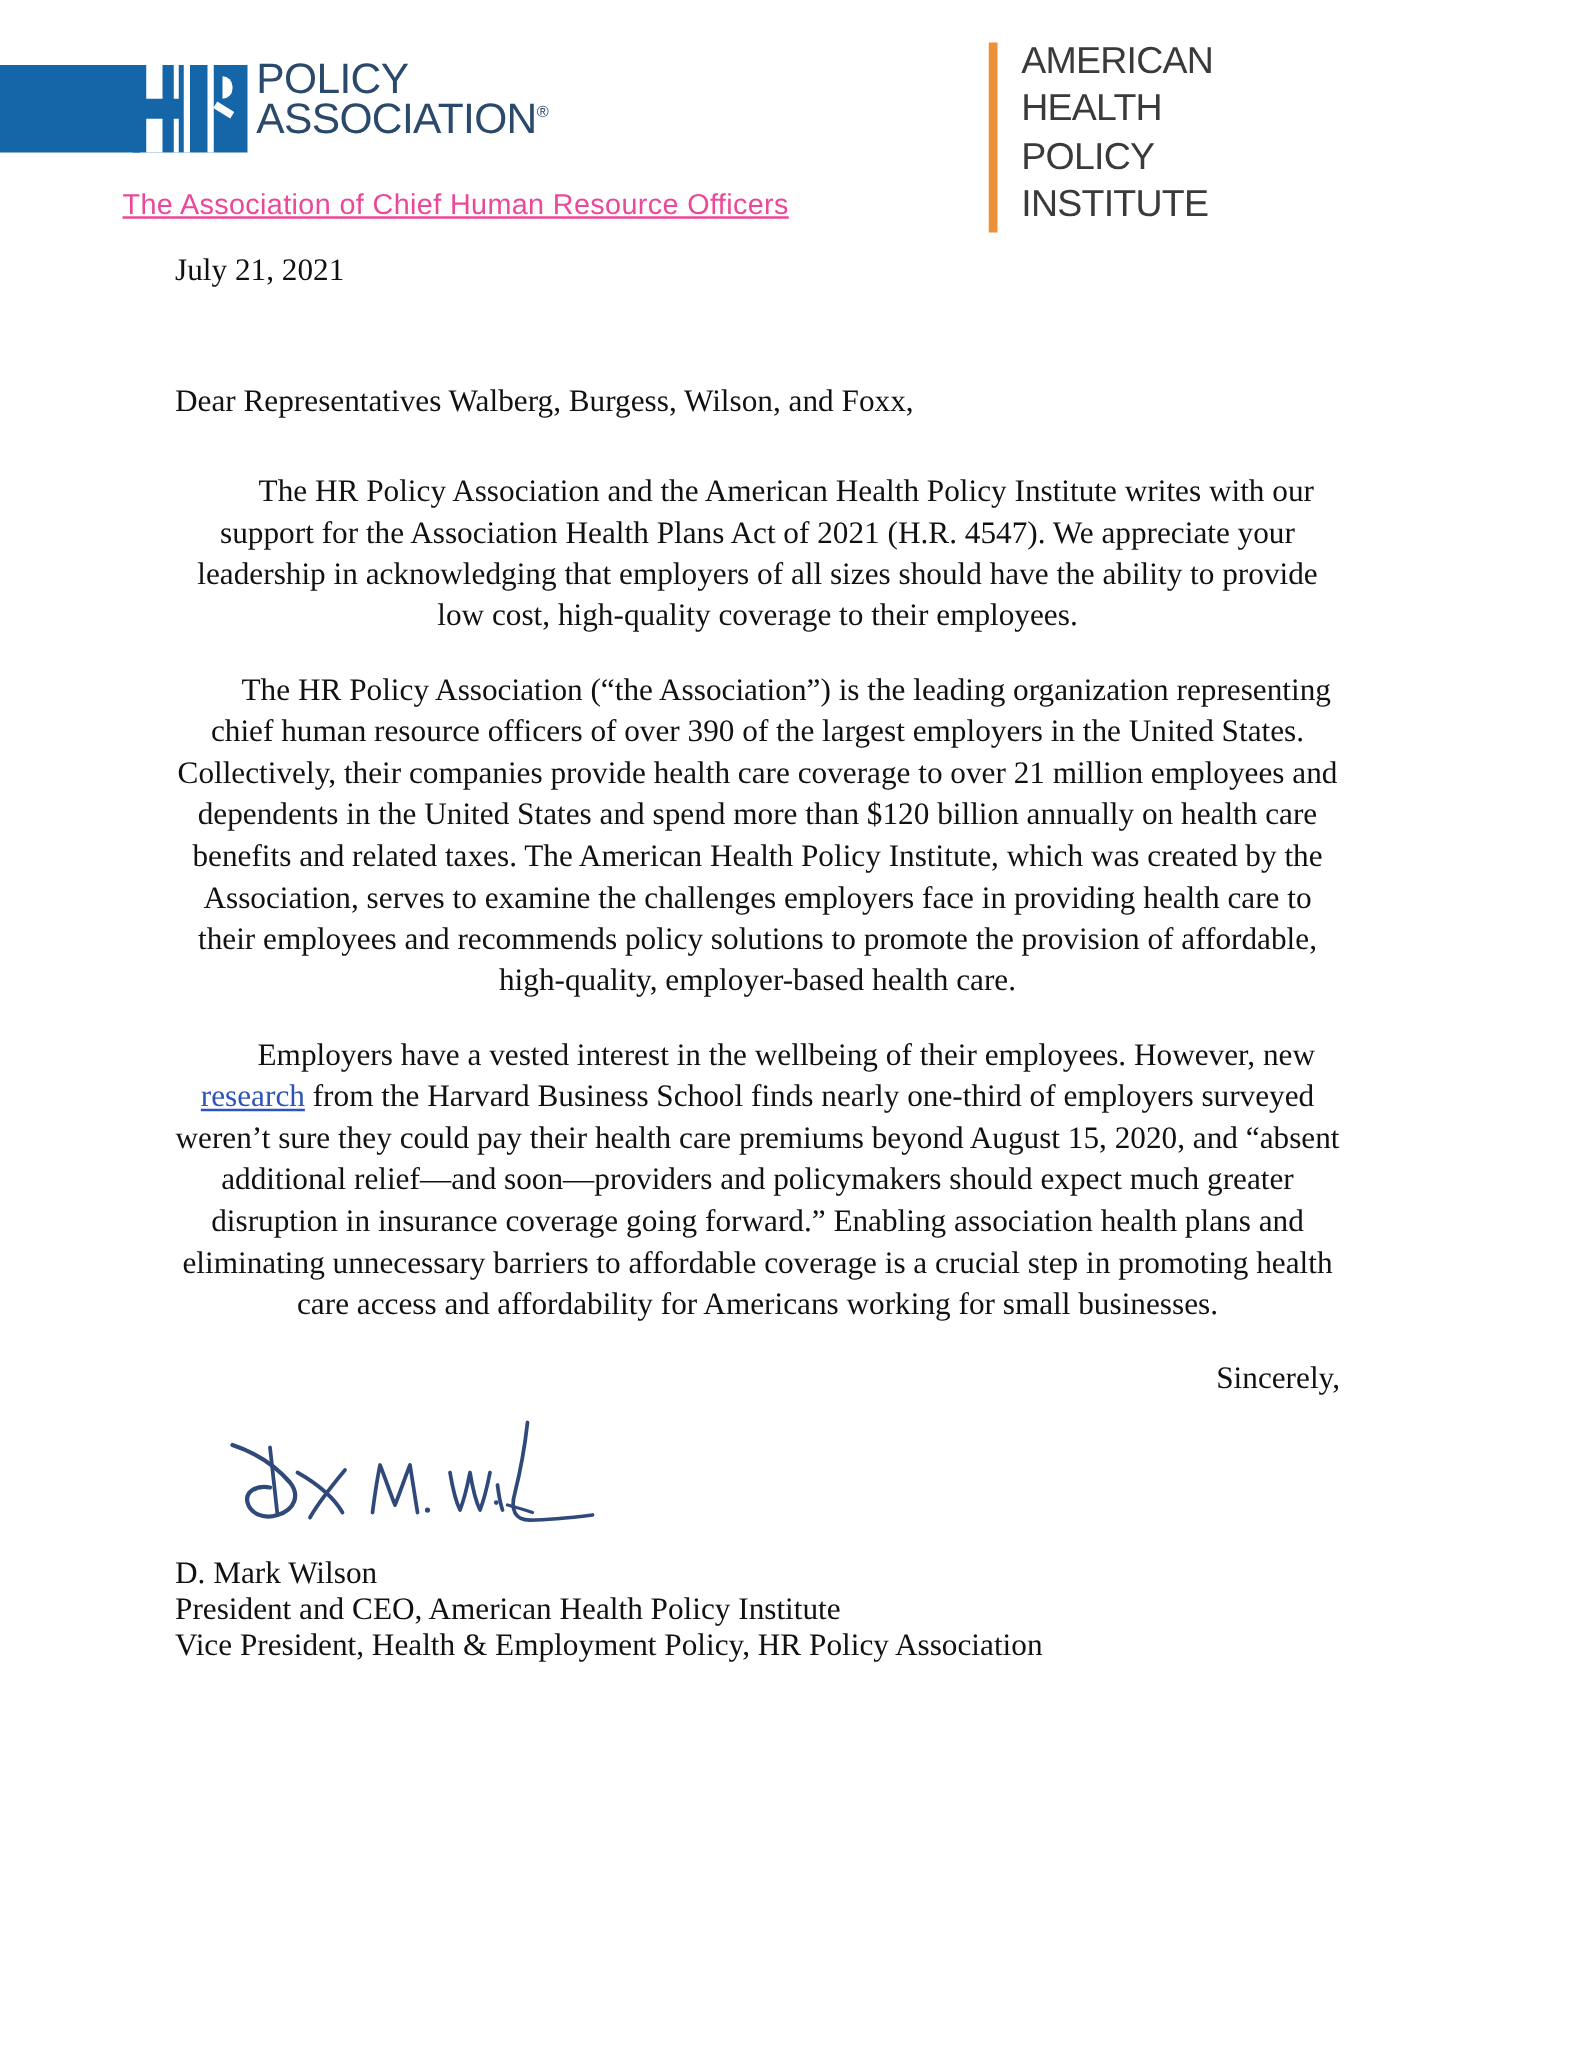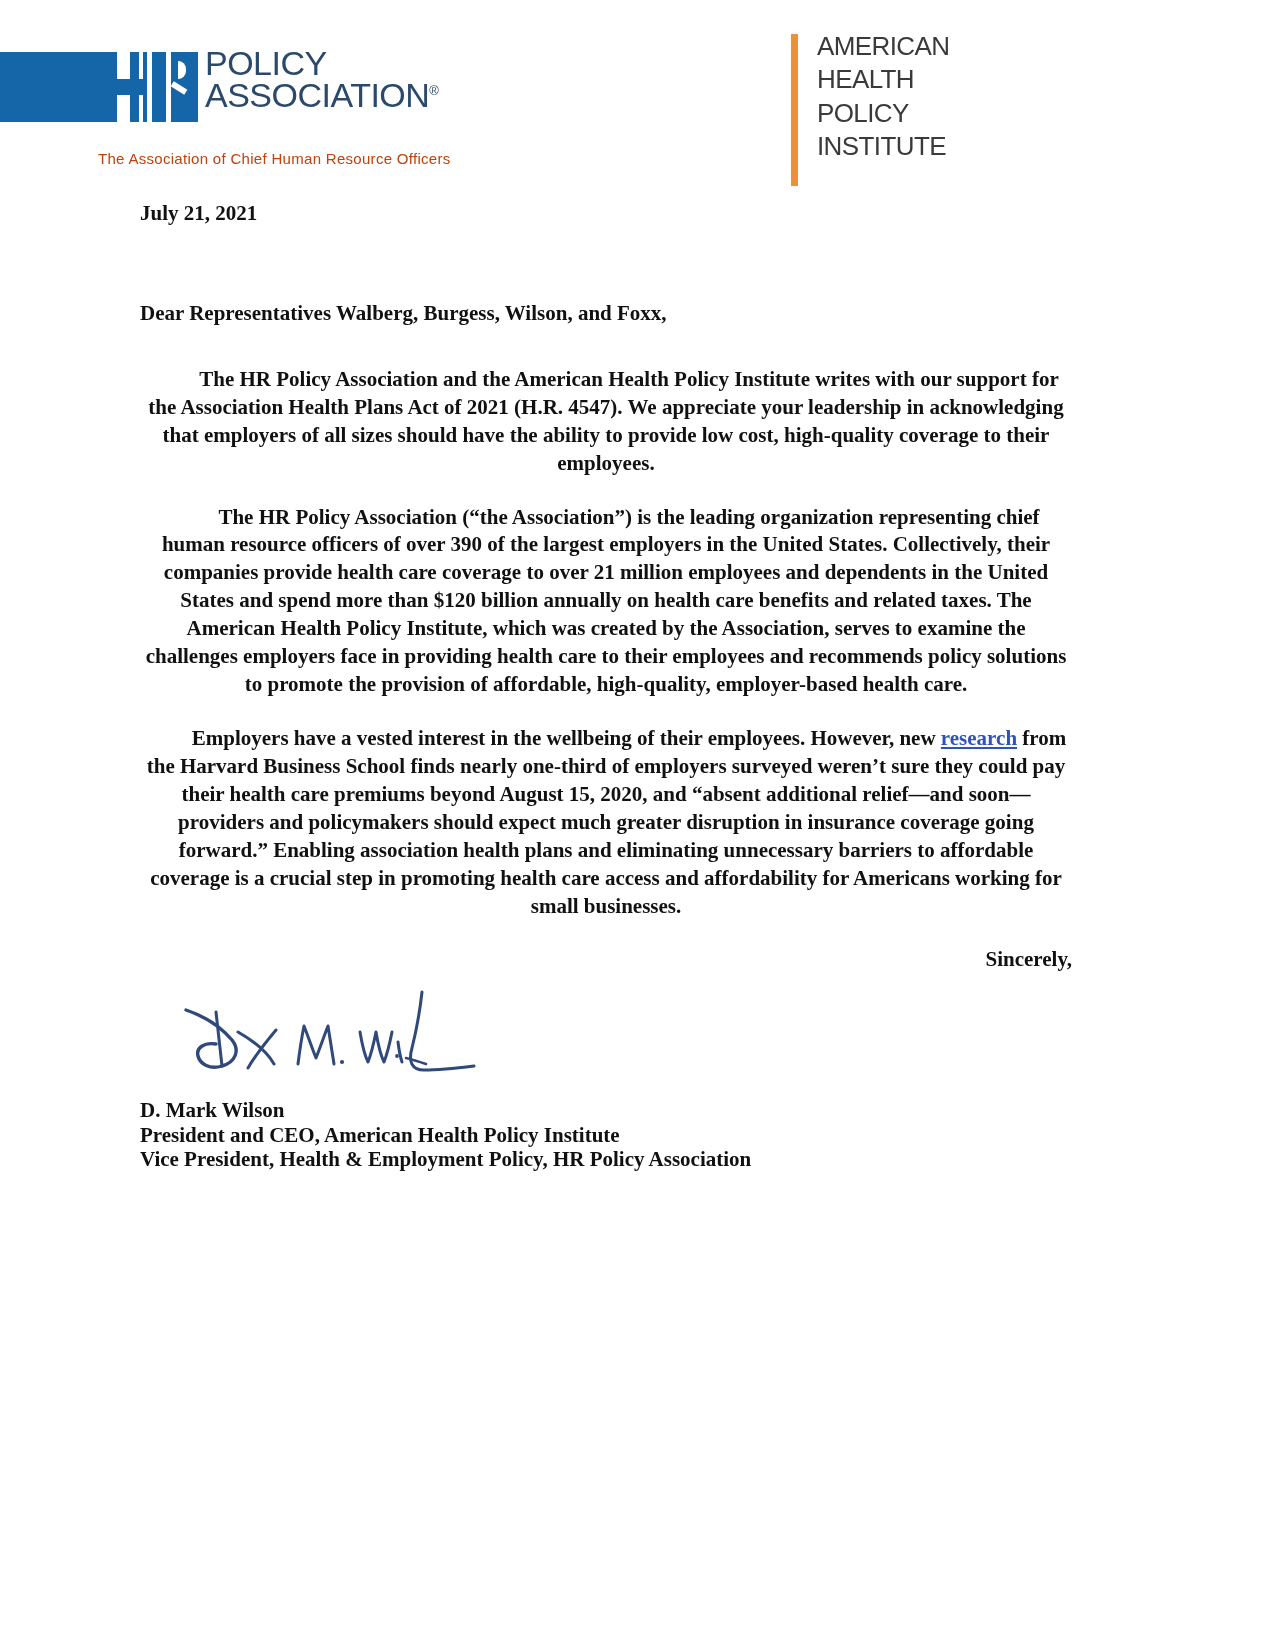--- a/index.html
+++ b/index.html
@@ -75,24 +75,25 @@
   }
   .hrpa-words .w1 { font-size: 34px; font-weight: 400; display: block; }
   .hrpa-words .w2 { font-size: 34px; font-weight: 400; display: block; }
   .hrpa-words .reg { font-size: 13px; vertical-align: super; }
 
   .hrpa-tagline {
     position: absolute;
     left: 98px;
     top: 120px;
     font-family: "Liberation Sans", "DejaVu Sans", sans-serif;
-    font-size: 15px;
-    color: #c2410c;
+    font-size: 23px;
+    color: #ec4899;
     letter-spacing: 0.3px;
     white-space: nowrap;
+    text-decoration: underline;
   }
 
   
   .ahpi-logo {
     position: absolute;
     right: 105px;
     top: 30px;
     width: 160px;
     height: 160px;
   }
@@ -102,38 +103,37 @@
     top: 4px;
     width: 7px;
     height: 152px;
     background: #ec9039;
   }
   .ahpi-text {
     position: absolute;
     left: 26px;
     top: 0;
     font-family: "Liberation Sans", "DejaVu Sans", sans-serif;
-    font-size: 26px;
+    font-size: 30px;
     line-height: 1.28;
     color: #3a3a3a;
     letter-spacing: -0.6px;
     white-space: nowrap;
   }
   .ahpi-text span { display: block; }
 
   
   .letter-body {
     position: absolute;
     left: 140px;
     top: 200px;
     width: 932px;
-    font-size: 21px;
+    font-size: 25px;
     line-height: 1.33;
     color: #111111;
-    font-weight: bold;
   }
   .date-line {
     margin: 0 0 72px 0;
   }
   .salutation {
     margin: 0 0 38px 0;
   }
   p.para {
     margin: 0 0 26px 0;
     text-indent: 46px;

